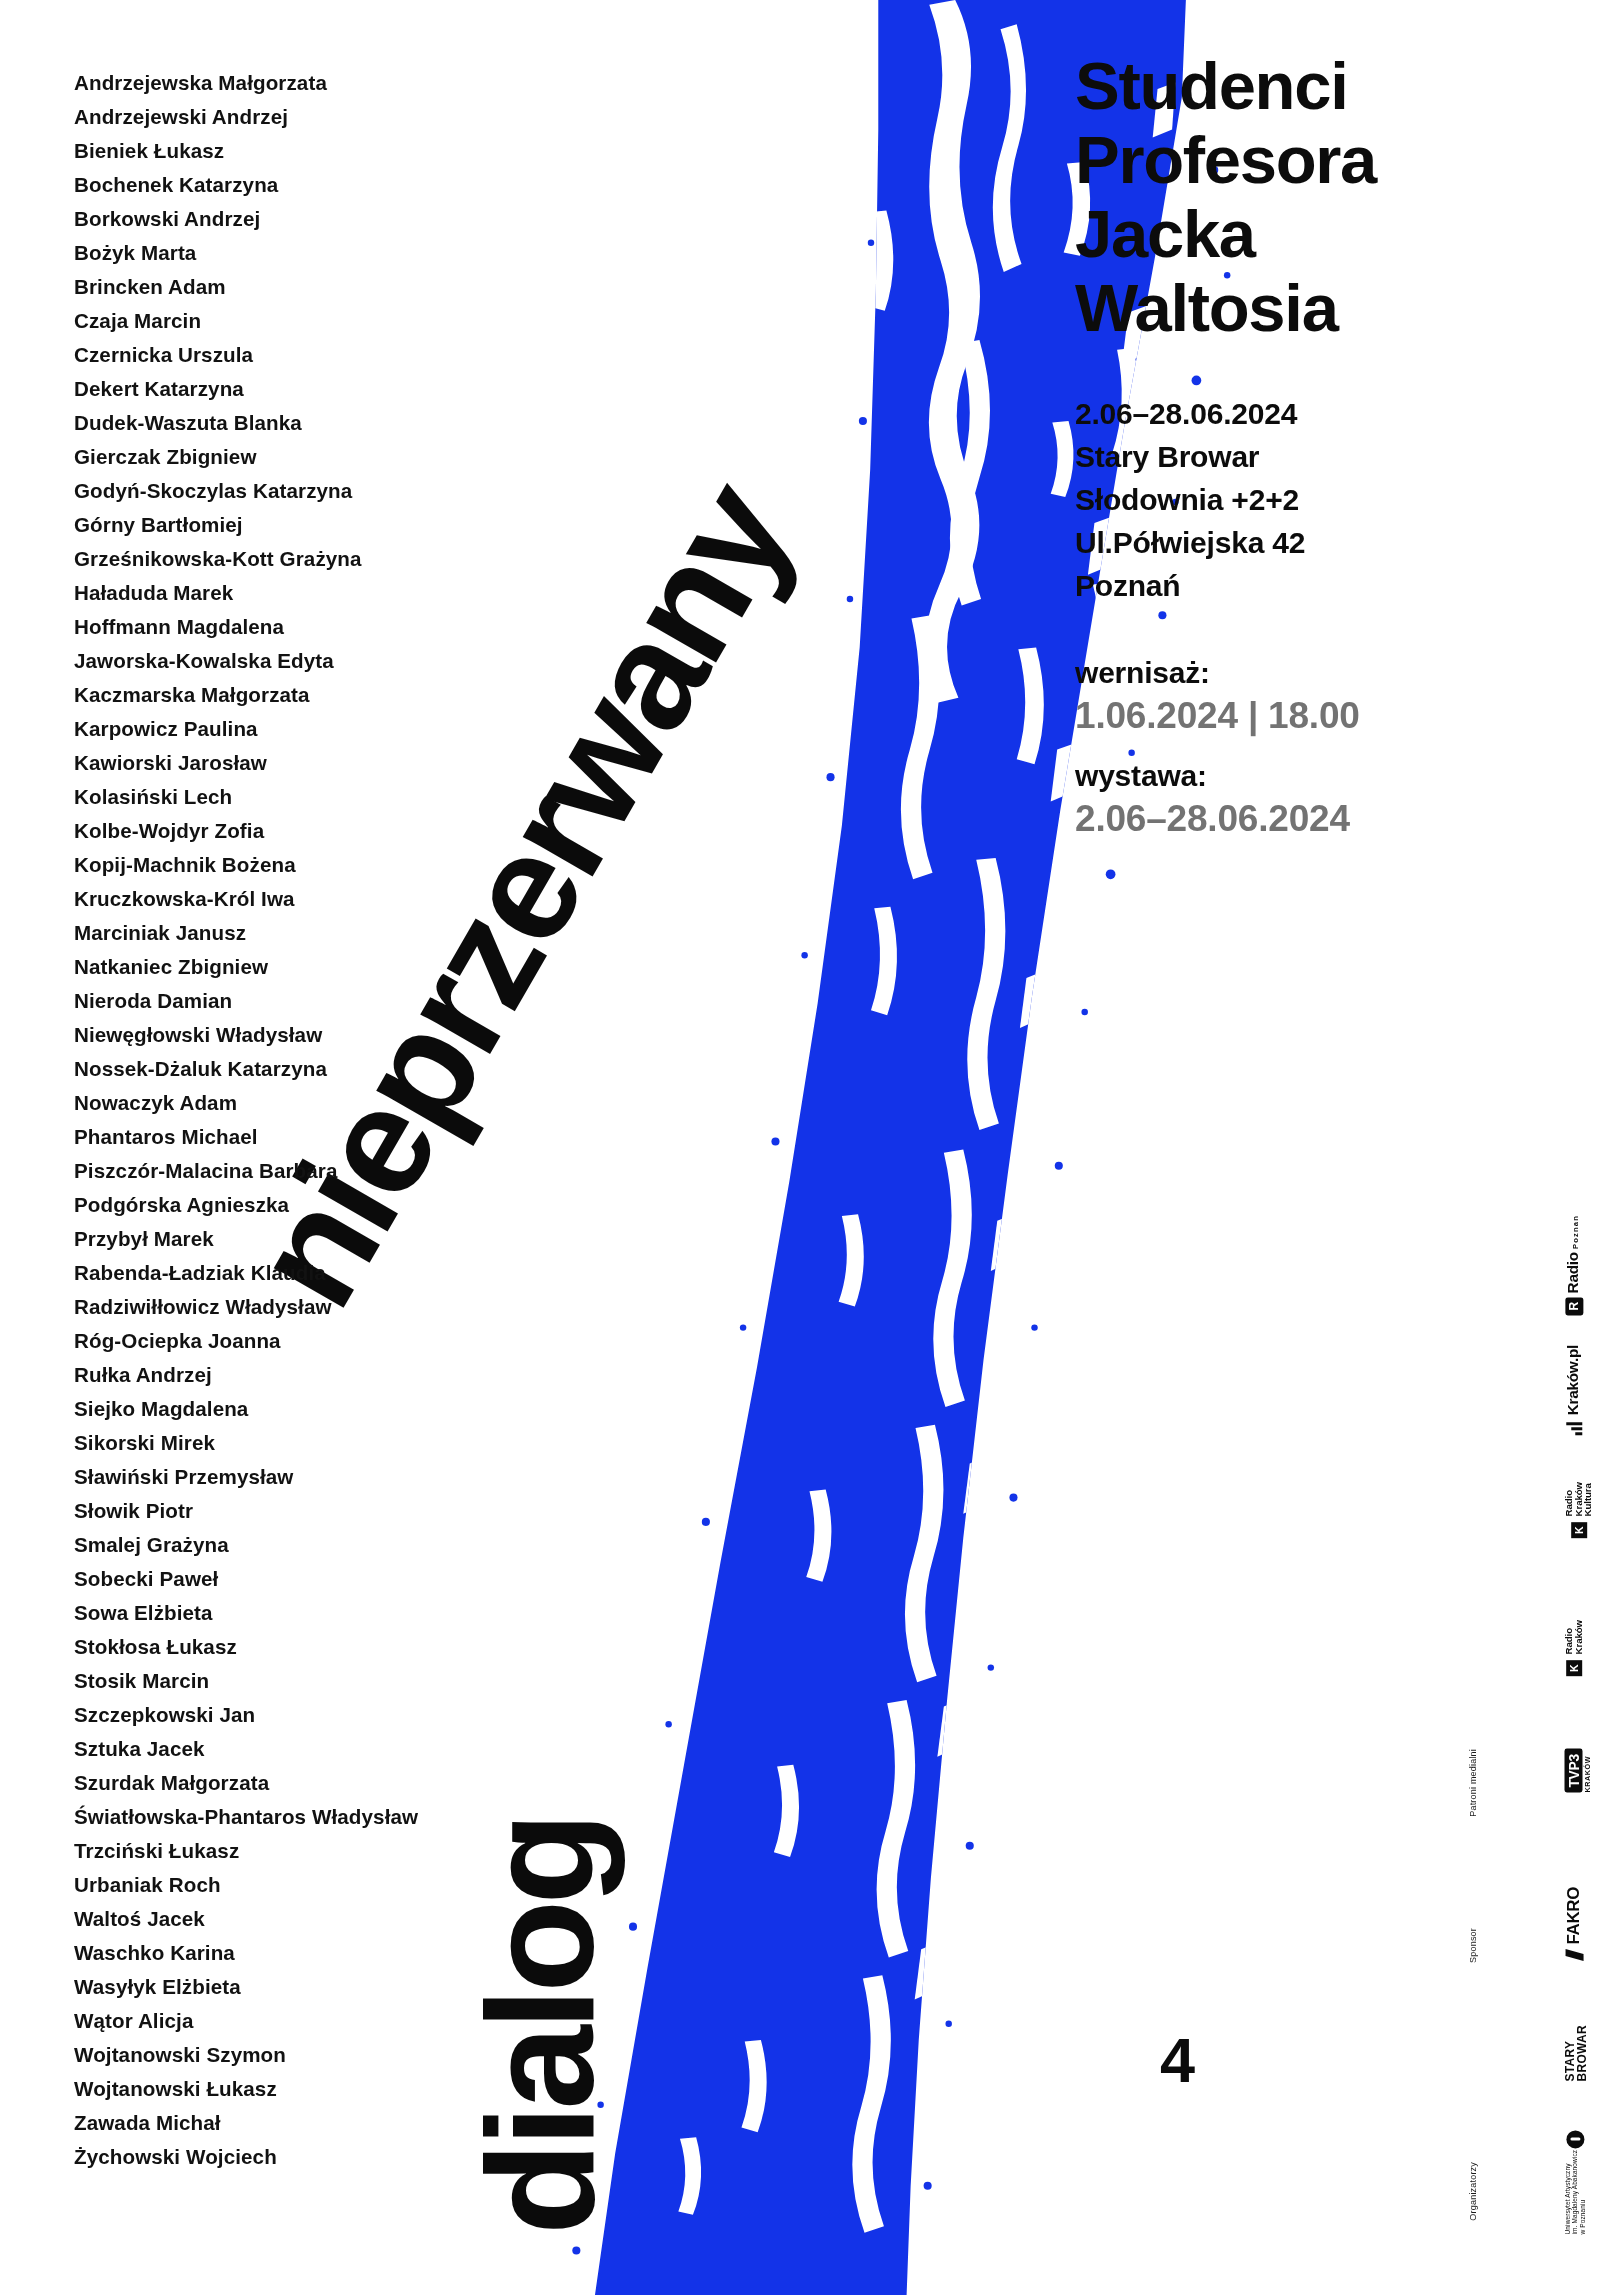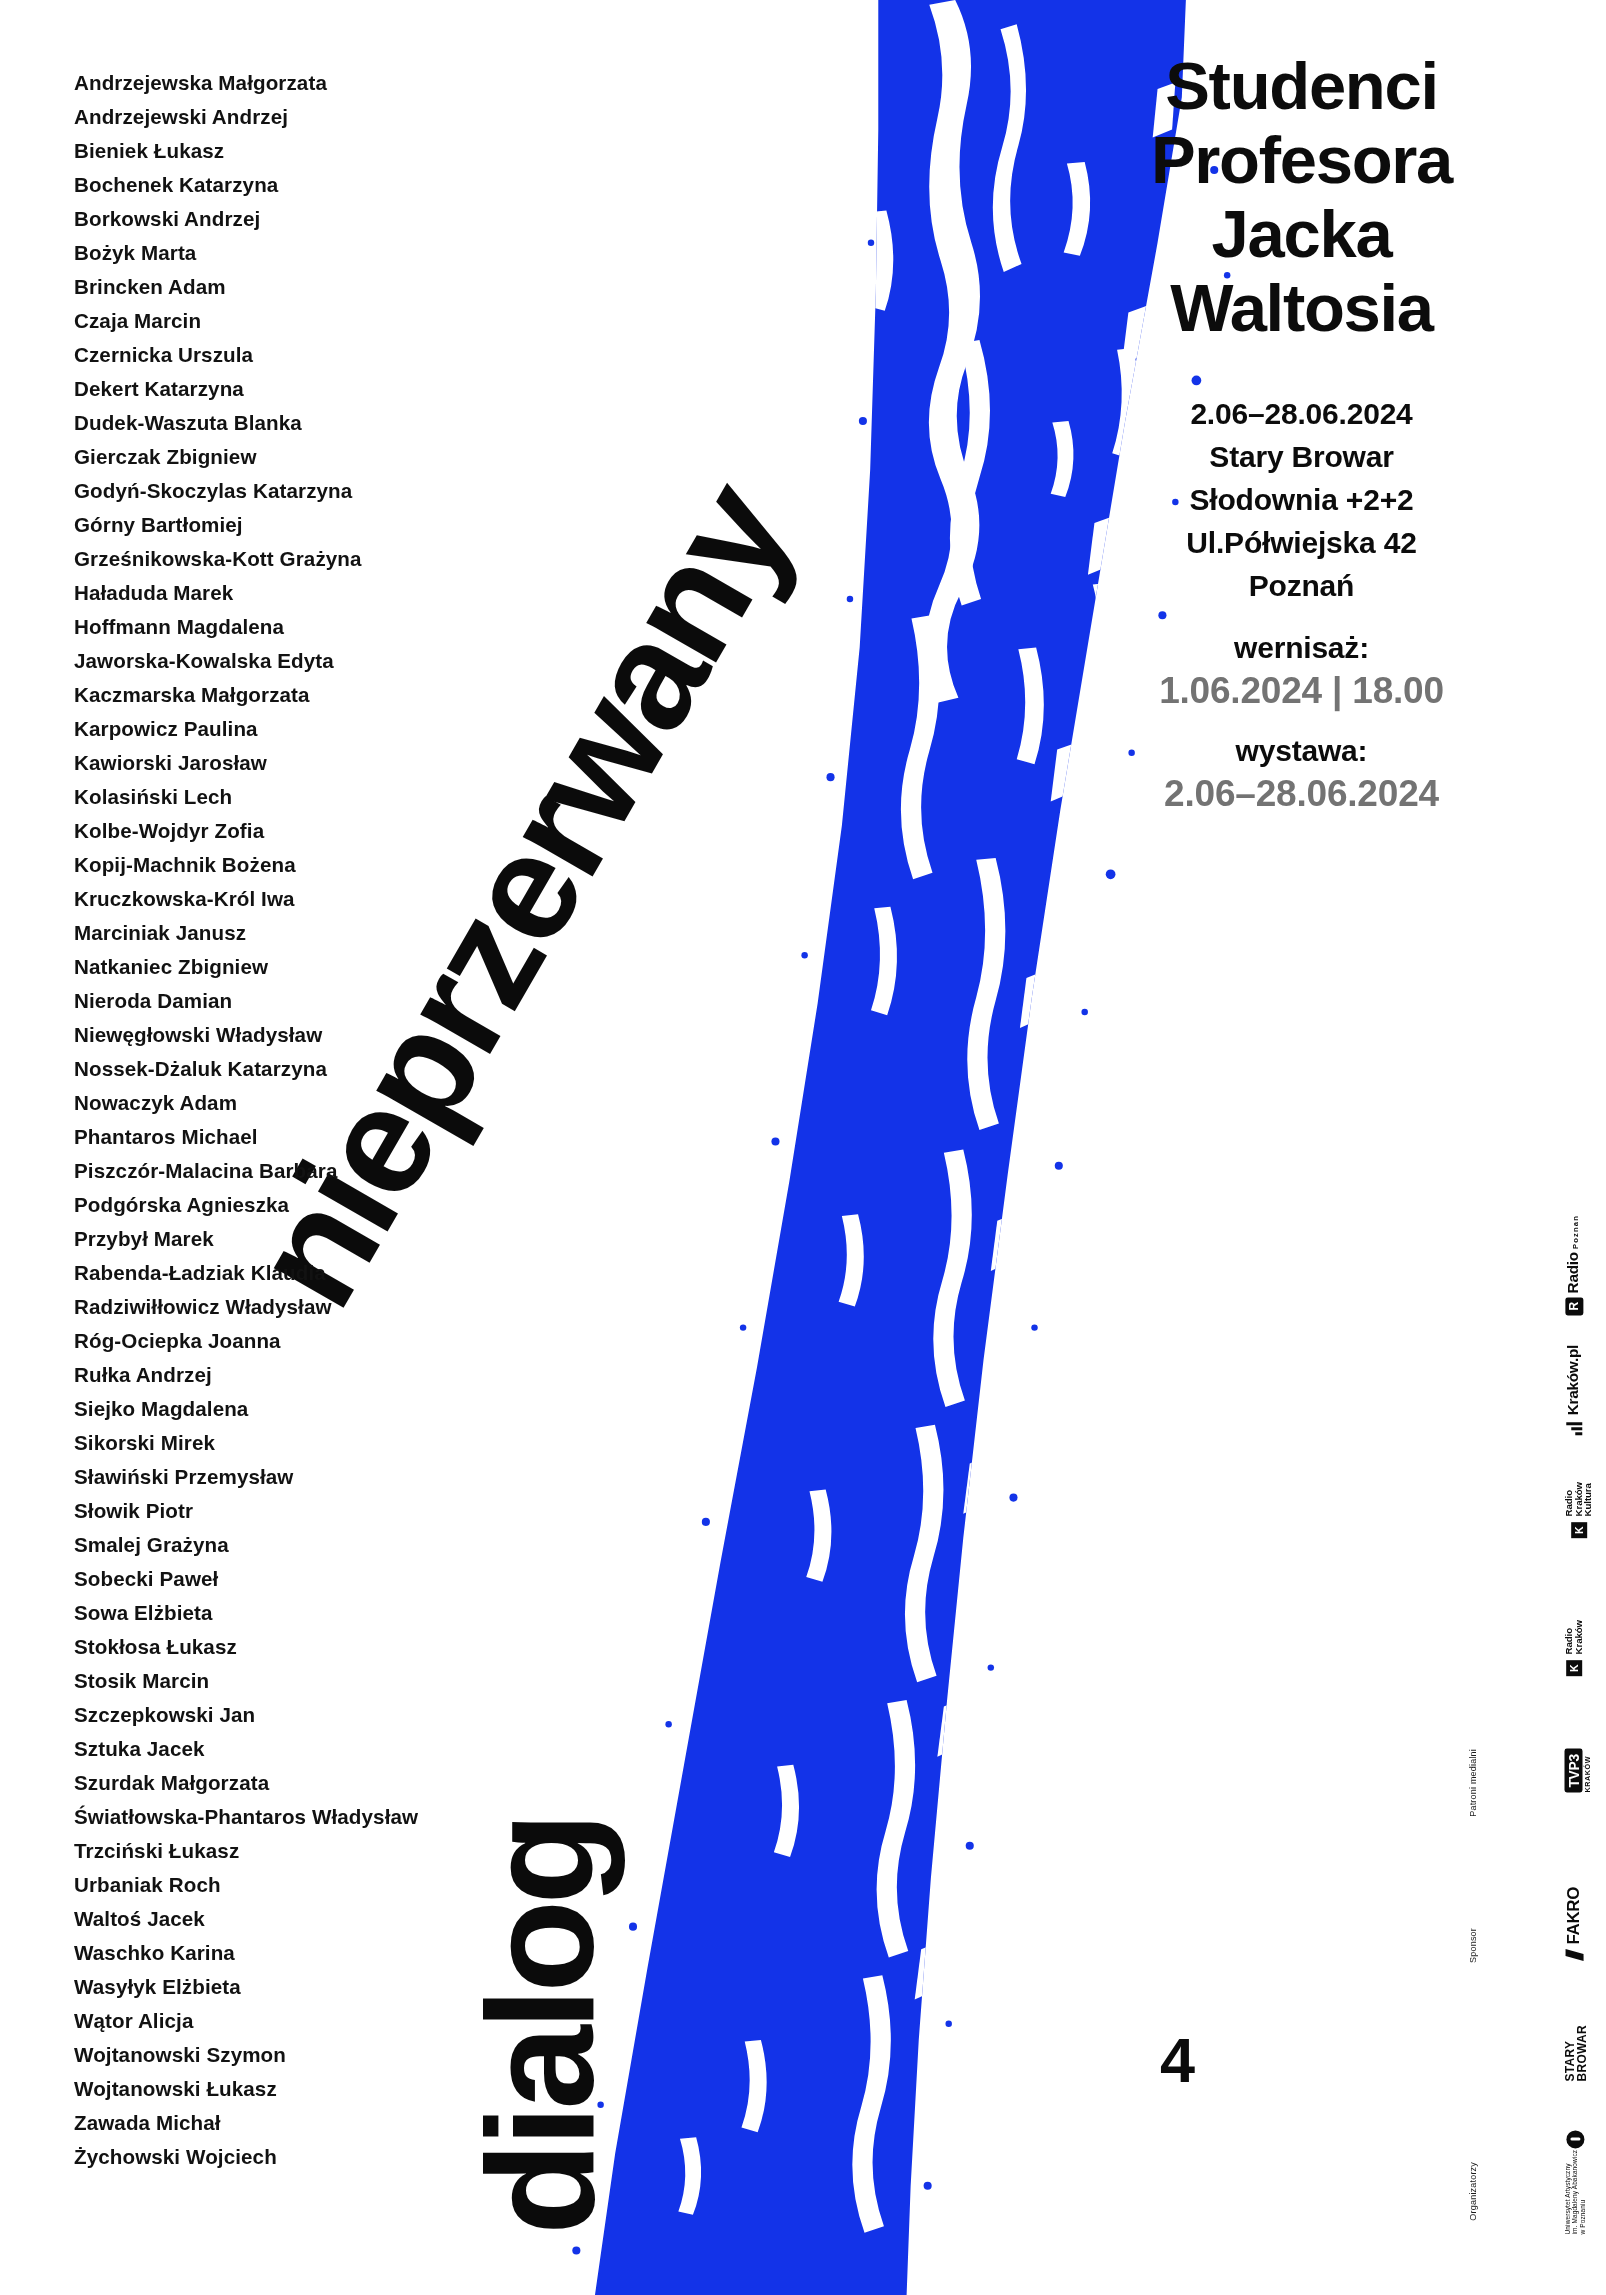--- a/index.html
+++ b/index.html
@@ -40,21 +40,21 @@
     color: #121212;
     white-space: nowrap;
   }
 
   
   #info-block {
     position: absolute;
     right: 78px;
     top: 49px;
     width: 453px;
-    text-align: center;
+    text-align: left;
     z-index: 6;
   }
   #title-block .title-line {
     font-size: 67px;
     line-height: 74px;
     font-weight: 700;
     letter-spacing: -1.3px;
     color: #0c0c0c;
     white-space: nowrap;
   }
@@ -63,21 +63,21 @@
   }
   #venue-block .venue-line {
     font-size: 30px;
     line-height: 43px;
     font-weight: 700;
     letter-spacing: -0.2px;
     color: #0c0c0c;
     white-space: nowrap;
   }
   #opening-block {
-    margin-top: 19px;
+    margin-top: 44px;
   }
   #opening-block .open-label,
   #exhibition-block .open-label {
     font-size: 30px;
     line-height: 43px;
     font-weight: 700;
     letter-spacing: -0.2px;
     color: #0c0c0c;
   }
   #opening-block .open-value,

